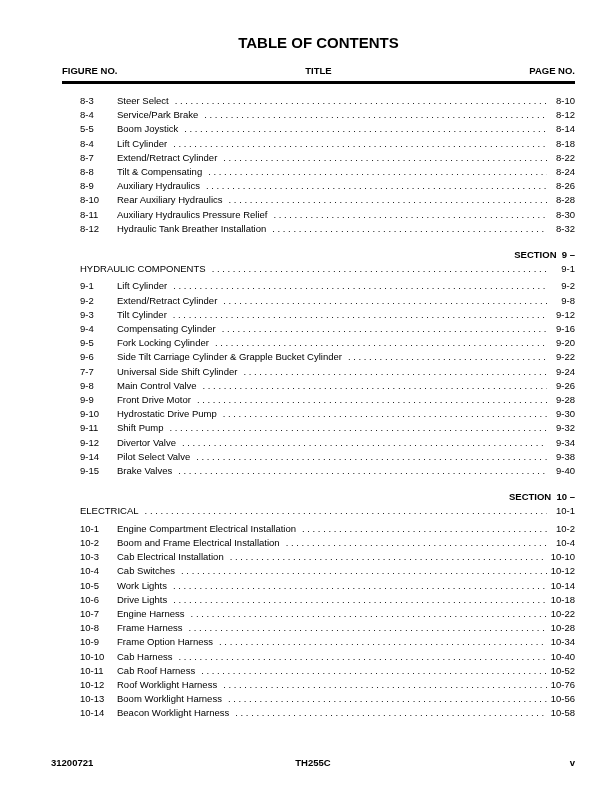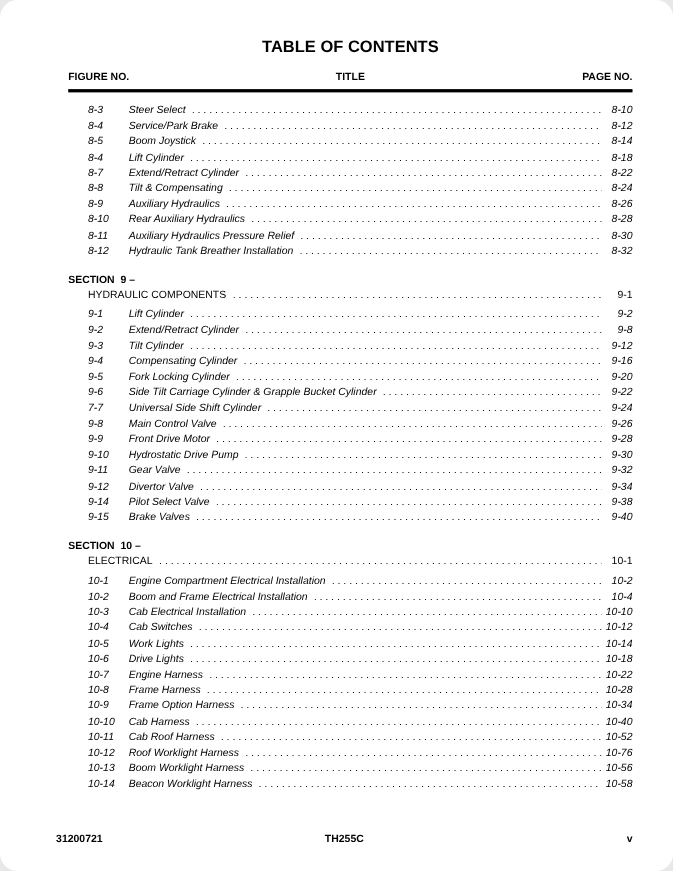--- a/index.html
+++ b/index.html
@@ -7,21 +7,20 @@
 
   .page {
     width: 612px;
     height: 792px;
     background: #ffffff;
     position: relative;
     font-family: "Liberation Sans", sans-serif;
     color: #000;
     margin: 0 auto;
     overflow: hidden;
-    border-radius: 16px;
   }
 
   .content {
     position: absolute;
     left: 62px;
     right: 37px;
     top: 34px;
   }
 
   .doc-title {
@@ -51,21 +50,21 @@
 
   .toc-body { margin-top: 10px; }
 
   .row {
     display: flex;
     align-items: baseline;
     font-size: 9.5px;
     line-height: 14.2px;
     white-space: nowrap;
   }
-  .entry { padding-left: 18px; font-style: italic; }
+  .entry { padding-left: 18px; }
 
   .fig { flex: none; width: 37px; }
   .etitle { flex: none; padding-right: 2px; }
 
   .leader {
     flex: 1;
     overflow: hidden;
     white-space: nowrap;
     margin: 0 2px 0 4px;
   }
@@ -78,20 +77,21 @@
     min-width: 26px;
     text-align: right;
   }
 
   .section-block { margin-top: 12px; }
   .sec-label {
     font-weight: bold;
     font-size: 9.5px;
     line-height: 14.2px;
     white-space: pre;
+    text-align: right;
   }
   .sec-title-row {
     font-weight: normal;
     padding-left: 18px;
     margin-bottom: 3px;
   }
 
   .footer {
     position: absolute;
     left: 51px;
@@ -129,21 +129,21 @@
           <span class="leader"></span>
           <span class="pageno">8-10</span>
         </div>
         <div class="row entry">
           <span class="fig">8-4</span>
           <span class="etitle">Service/Park Brake</span>
           <span class="leader"></span>
           <span class="pageno">8-12</span>
         </div>
         <div class="row entry">
-          <span class="fig">8-5</span>
+          <span class="fig">5-5</span>
           <span class="etitle">Boom Joystick</span>
           <span class="leader"></span>
           <span class="pageno">8-14</span>
         </div>
         <div class="row entry">
           <span class="fig">8-4</span>
           <span class="etitle">Lift Cylinder</span>
           <span class="leader"></span>
           <span class="pageno">8-18</span>
         </div>
@@ -246,21 +246,21 @@
           <span class="pageno">9-28</span>
         </div>
         <div class="row entry">
           <span class="fig">9-10</span>
           <span class="etitle">Hydrostatic Drive Pump</span>
           <span class="leader"></span>
           <span class="pageno">9-30</span>
         </div>
         <div class="row entry">
           <span class="fig">9-11</span>
-          <span class="etitle">Gear Valve</span>
+          <span class="etitle">Shift Pump</span>
           <span class="leader"></span>
           <span class="pageno">9-32</span>
         </div>
         <div class="row entry">
           <span class="fig">9-12</span>
           <span class="etitle">Divertor Valve</span>
           <span class="leader"></span>
           <span class="pageno">9-34</span>
         </div>
         <div class="row entry">

